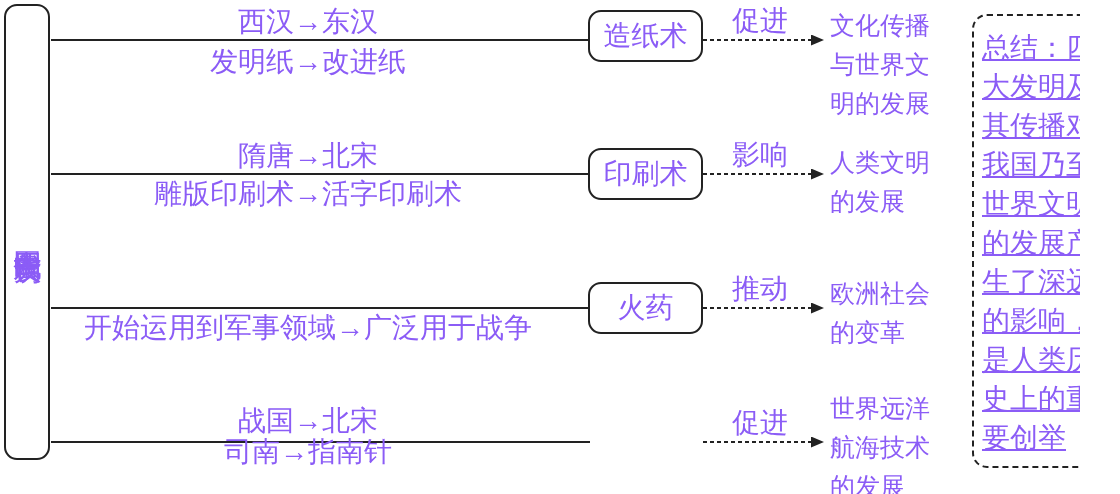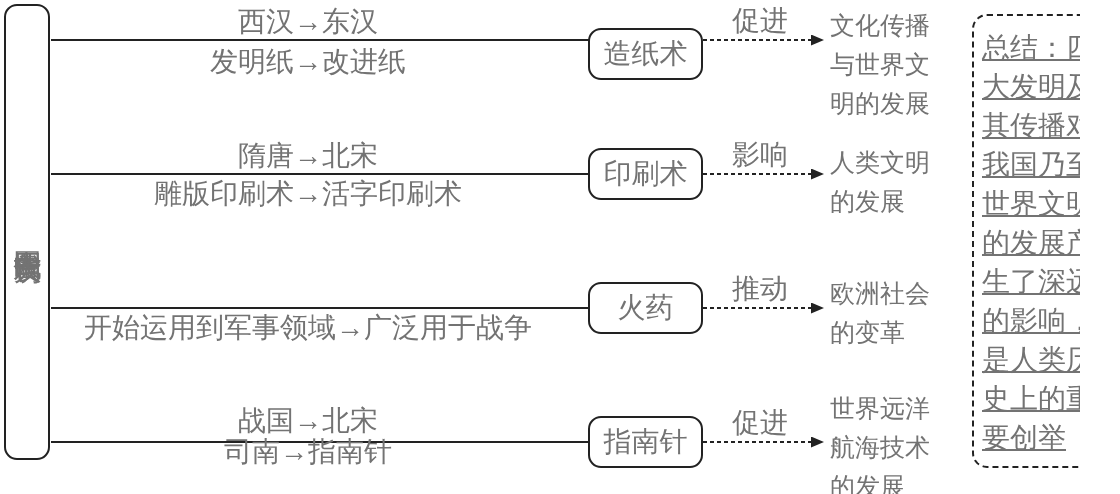--- a/index.html
+++ b/index.html
@@ -6,21 +6,21 @@
     margin: 0;
     padding: 0;
     background: #ffffff;
   }
   .canvas {
     position: relative;
     width: 1080px;
     height: 494px;
     background: #ffffff;
     font-family: "Liberation Serif", serif;
-    color: #737373;
+    color: #8b5cf6;
     overflow: hidden;
   }
   .connectors {
     position: absolute;
     left: 0;
     top: 0;
     width: 1120px;
     height: 494px;
   }
   
@@ -76,21 +76,21 @@
     display: flex;
     align-items: center;
     justify-content: center;
     box-sizing: border-box;
   }
   .invention-label {
     font-size: 28px;
     line-height: 1;
     white-space: nowrap;
   }
-  .b1-box { top: 28px;  }
+  .b1-box { top: 10px;  }
   .b2-box { top: 148px; }
   .b3-box { top: 282px; justify-content: center; }
   .b4-box { top: 416px; }
   
   .arrow-label {
     position: absolute;
     left: 700px;
     width: 120px;
     text-align: center;
     font-size: 28px;
@@ -183,23 +183,20 @@
   <div class="mid-text b3-evolution">开始运用到军事领域→广泛用于战争</div>
   <div class="invention-box b3-box">
     <span class="invention-label">火药</span>
   </div>
   <div class="arrow-label b3-effect">推动</div>
   <div class="result-text b3-result">欧洲社会
 的变革</div>
 
   <div class="mid-text b4-period">战国→北宋</div>
   <div class="mid-text b4-evolution">司南→指南针</div>
-  <div class="invention-box b4-box">
-    <span class="invention-label">指南针</span>
-  </div>
   <div class="arrow-label b4-effect">促进</div>
   <div class="result-text b4-result">世界远洋
 航海技术
 的发展</div>
 
   <div class="summary-box">
     <div class="summary-text">总结：四
 大发明及
 其传播对
 我国乃至

